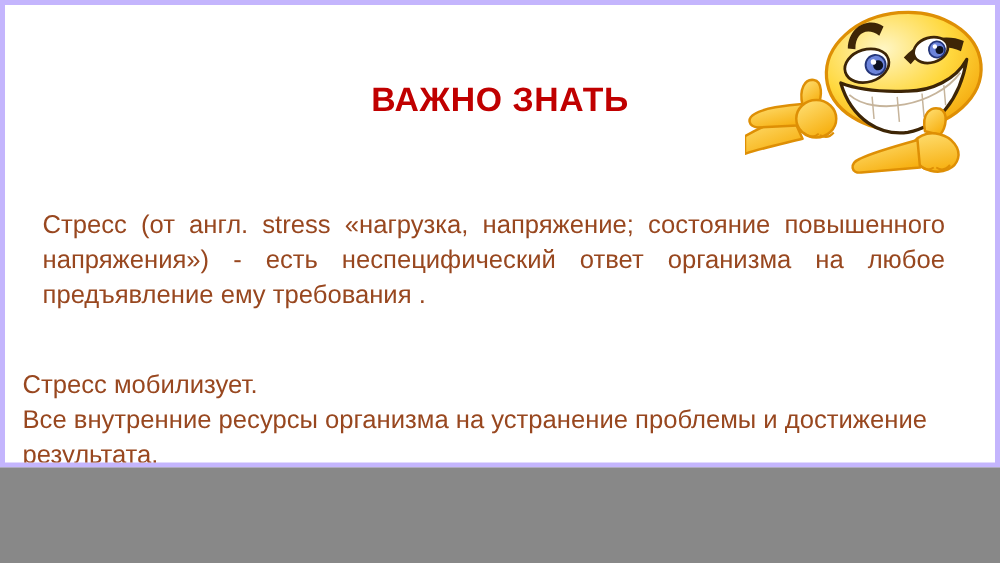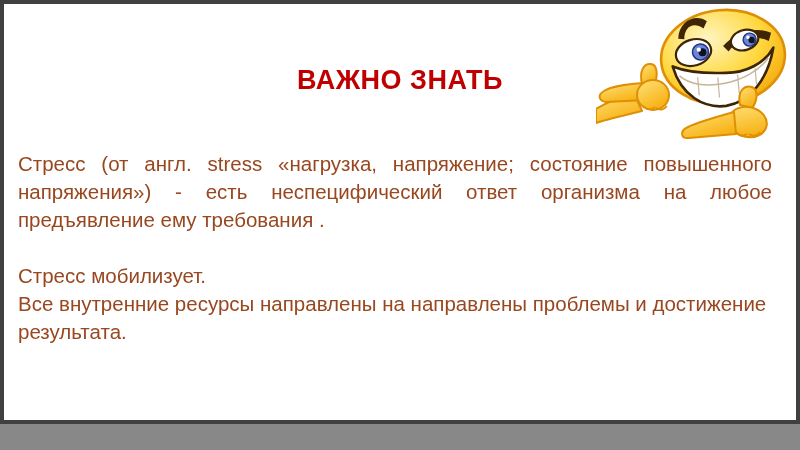--- a/index.html
+++ b/index.html
@@ -1,22 +1,22 @@
 <!DOCTYPE html>
 <html><head>
 <meta charset="utf-8">
 <style>
   html, body { margin: 0; padding: 0; background: #888; }
   .slide {
     position: relative;
     width: 800px;
-    height: 424px;
+    height: 374px;
     box-sizing: border-box;
     background: #ffffff;
-    border: 4px solid #404040;
+    border: 4px solid #c4b5fd;
     overflow: hidden;
     font-family: "Liberation Sans", sans-serif;
   }
   .title {
     position: absolute;
     top: 61px;
     left: 0;
     width: 100%;
     text-align: center;
     font-size: 27px;
@@ -27,21 +27,21 @@
   .body-text {
     position: absolute;
     top: 146px;
     left: 14px;
     right: 24px;
     color: #98471F;
     font-size: 20.5px;
     line-height: 28px;
   }
   .para-definition {
-    margin: 0;
+    margin: 16px;
     text-align: justify;
     text-align-last: left;
   }
   .para-centered {
     margin: 0;
     text-align: left;
   }
   .spacer-line { height: 28px; }
   .emoji-wrap {
     position: absolute;
@@ -115,16 +115,16 @@
         <path d="M140,125 q 5,6 11,2" fill="none" stroke-width="1.6"></path>
         <path d="M153,127 q 6,4 11,-2" fill="none" stroke-width="1.6"></path>
       </g>
     </svg>
   </div>
 
   <div class="body-text">
     <p class="para-definition">Стресс (от англ. stress «нагрузка, напряжение; состояние повышенного напряжения») - есть неспецифический ответ организма на любое предъявление ему требования .</p>
     <div class="spacer-line"></div>
     <p class="para-centered">Стресс мобилизует.</p>
-    <p class="para-centered">Все внутренние ресурсы направлены на направлены проблемы и достижение результата.</p>
+    <p class="para-centered">Все внутренние ресурсы организма на устранение проблемы и достижение результата.</p>
   </div>
 
 </div>
 
 </body></html>

